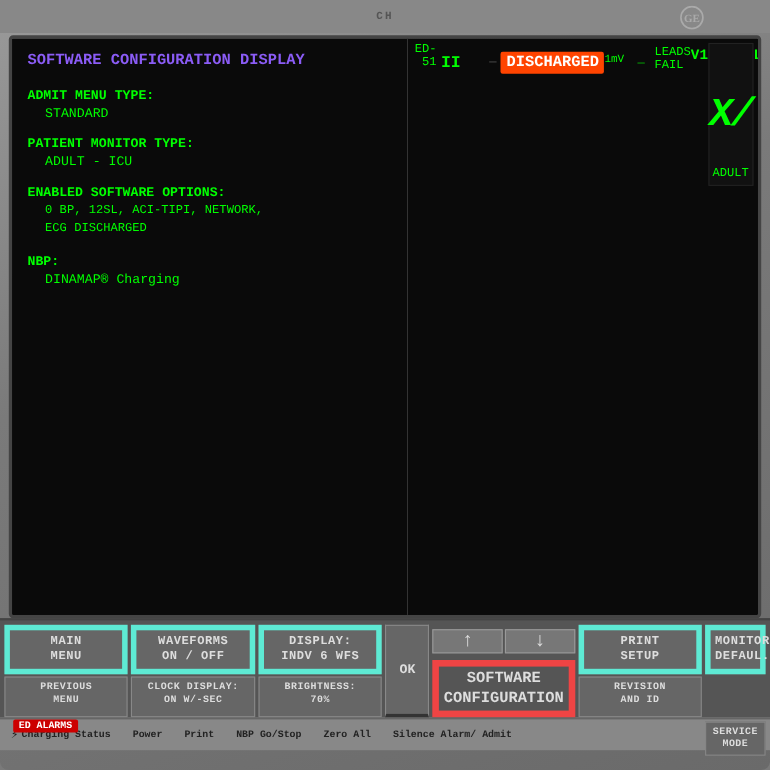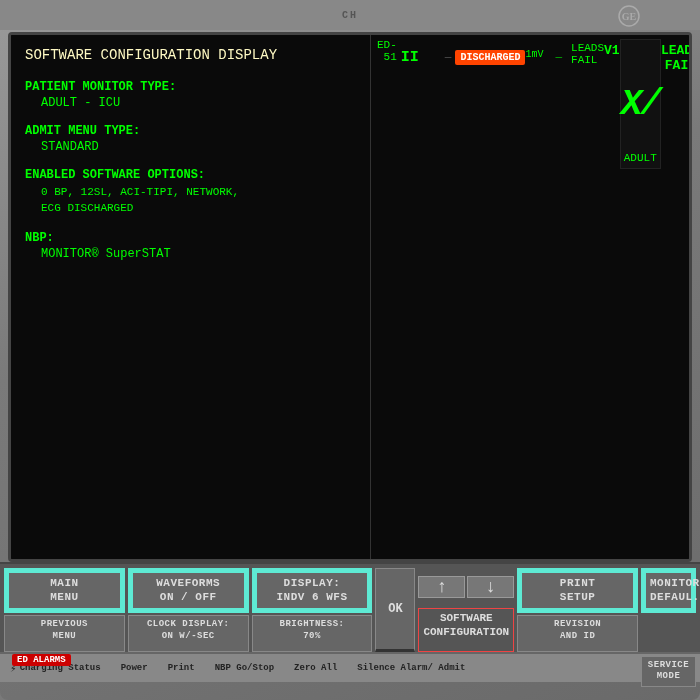--- a/index.html
+++ b/index.html
@@ -66,23 +66,23 @@
     
     .left-panel {
       width: 360px;
       background: #0a0a0a;
       padding: 12px 14px;
       border-right: 1px solid #333;
       flex-shrink: 0;
     }
 
     .config-title {
-      color: #fef9c3;
+      color: #8b5cf6;
       font-size: 14px;
-      font-weight: normal;
+      font-weight: bold;
       margin-bottom: 16px;
       line-height: 1.2;
     }
 
     .config-section {
       margin-bottom: 14px;
     }
 
     .config-label {
       color: #00ff00;
@@ -139,21 +139,21 @@
     .wave-label-small {
       color: #00ff00;
       font-size: 10px;
       width: 30px;
       flex-shrink: 0;
     }
 
     .discharged-badge {
       background: #ff4400;
       color: #fff;
-      font-size: 10px;
+      font-size: 14px;
       font-weight: bold;
       padding: 2px 5px;
       border-radius: 2px;
     }
 
     .leads-fail-text {
       color: #00ff00;
       font-size: 11px;
       margin-left: 6px;
     }
@@ -295,23 +295,23 @@
       width: 100%;
       flex: 1;
       display: flex;
       align-items: center;
       justify-content: center;
       cursor: pointer;
     }
 
     .software-config-btn {
       background: #555;
-      border: 1px solid #ef4444;
+      border: 6px solid #ef4444;
       color: #ddd;
-      font-size: 11px;
+      font-size: 14px;
       font-weight: bold;
       text-align: center;
       padding: 2px 4px;
       cursor: pointer;
       line-height: 1.3;
       text-transform: uppercase;
       width: 100%;
       flex: 1;
     }
 
@@ -380,38 +380,38 @@
     </svg>
   </div>
 
   <div class="screen-container">
     <div class="screen-inner">
 
       <div class="left-panel">
         <div class="config-title">SOFTWARE CONFIGURATION DISPLAY</div>
 
         <div class="config-section">
+          <div class="config-label">ADMIT MENU TYPE:</div>
+          <div class="config-value">STANDARD</div>
+        </div>
+
+        <div class="config-section">
           <div class="config-label">PATIENT MONITOR TYPE:</div>
           <div class="config-value">ADULT - ICU</div>
-        </div>
-
-        <div class="config-section">
-          <div class="config-label">ADMIT MENU TYPE:</div>
-          <div class="config-value">STANDARD</div>
         </div>
 
         <div class="config-section">
           <div class="config-label">ENABLED SOFTWARE OPTIONS:</div>
           <div class="config-options">0 BP, 12SL, ACI-TIPI, NETWORK,</div>
           <div class="config-options">ECG DISCHARGED</div>
         </div>
 
         <div class="config-section nbp-section">
           <div class="config-label">NBP:</div>
-          <div class="config-value">MONITOR® SuperSTAT</div>
+          <div class="config-value">DINAMAP® Charging</div>
         </div>
       </div>
 
       <div class="right-panel">
         <div class="ed-label">ED-51</div>
 
         <div class="waveform-row" style="height:36px; align-items:center;">
           <span class="wave-label" style="font-size:15px;">II</span>
           <span class="separator-line">—</span>
           <span class="discharged-badge">DISCHARGED</span>

